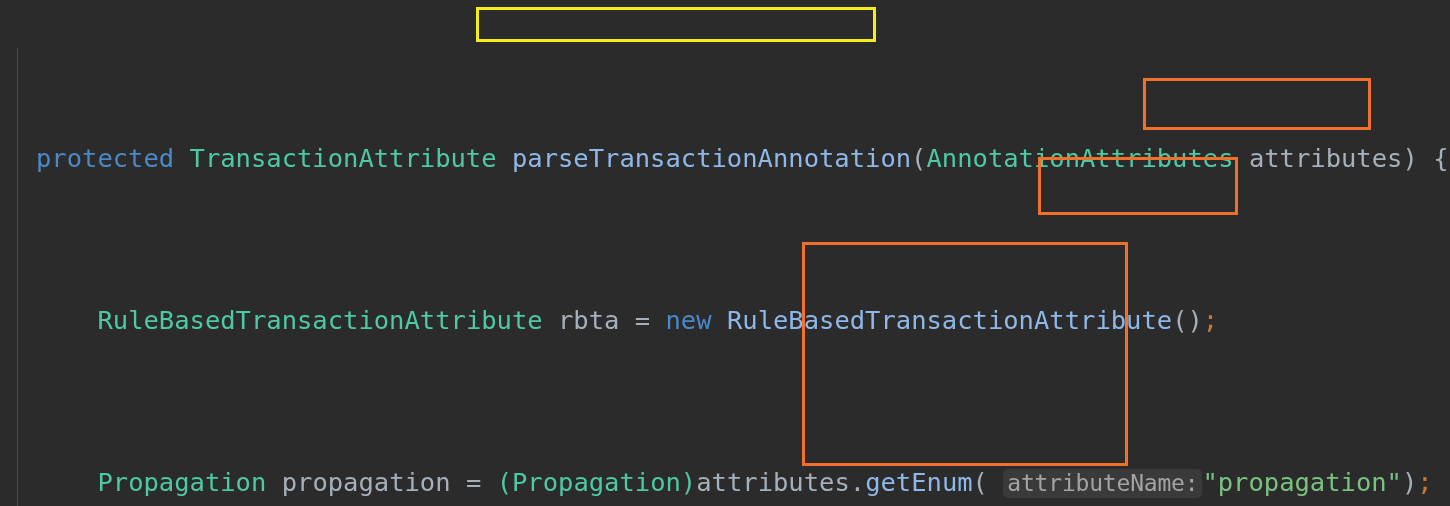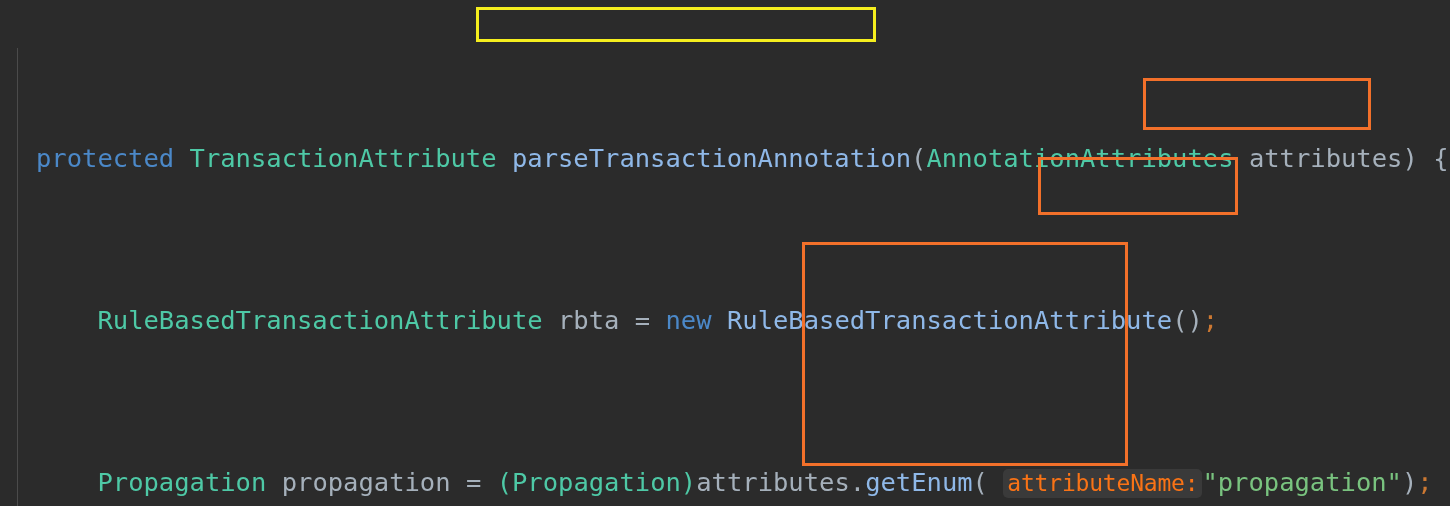--- a/index.html
+++ b/index.html
@@ -53,21 +53,21 @@
   .kw       { color: #4b88c8; }      
   .type     { color: #4ec9a6; }      
   .ident    { color: #a5b0bb; }      
   .method   { color: #8fb8e8; }      
   .str      { color: #79c37f; }      
   .punc     { color: #a5b0bb; }      
   .semi     { color: #cc7832; }
 
   
   .hint {
-    color: #f97316;
+    color: #a3a3a3;
     background: #3a3a3a;
     border-radius: 5px;
     padding: 1px 4px 2px 4px;
     font-size: 23px;
     letter-spacing: -0.2px;
   }
 
   
   .anno {
     position: absolute;

